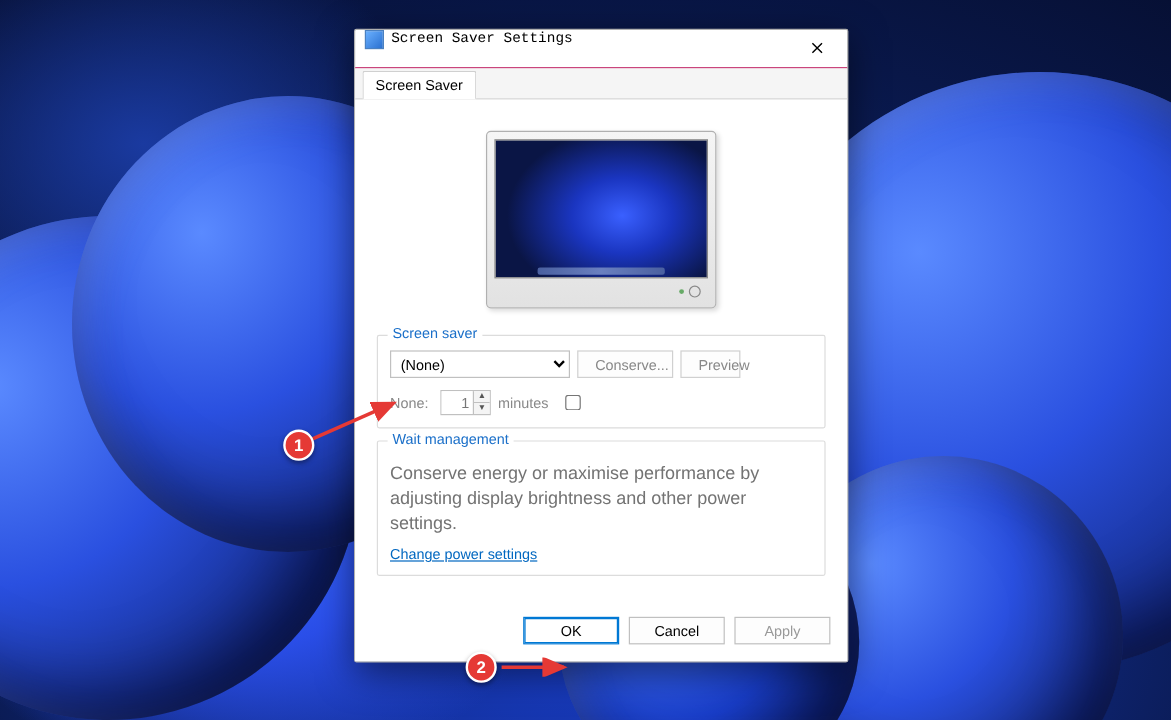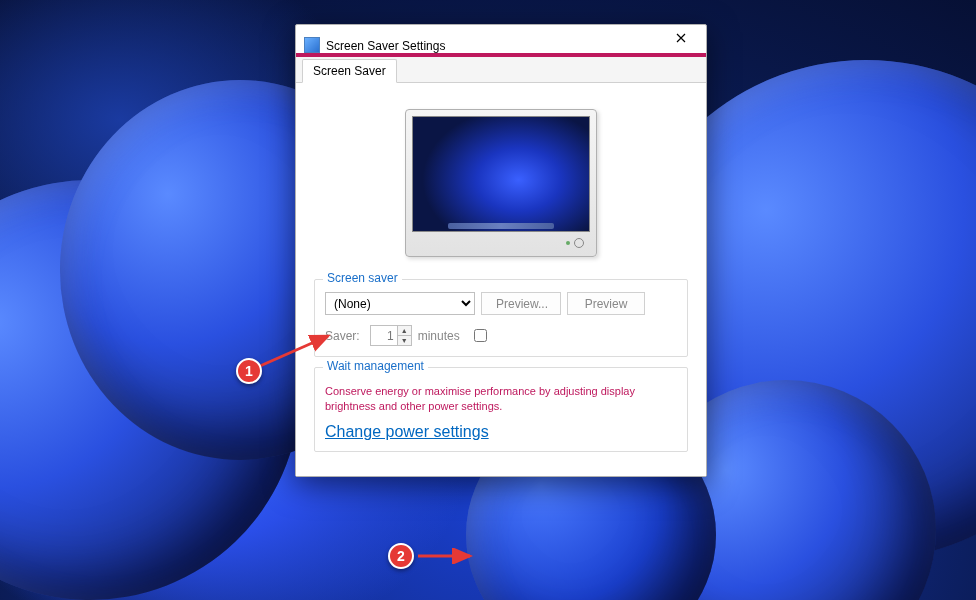--- a/index.html
+++ b/index.html
@@ -39,23 +39,24 @@
     left: 295px; top: 24px;
     width: 412px;
     background: #fff;
     border: 1px solid #b0b0b0;
     border-radius: 2px;
     box-shadow: 0 8px 30px rgba(0,0,0,.5);
     display:flex; flex-direction:column;
   }
   .titlebar {
     height: 32px;
-    display:flex; align-items:flex-end;
+    display:flex; align-items:flex-start;
     padding: 0 2px 0 8px;
-    border-bottom: 4px solid #be185d;
+    border-bottom: 1px solid #be185d;
+    font-family: Liberation Mono, monospace;
   }
   .titlebar .app-icon {
     width:16px; height:16px; margin-right:6px;
     background: linear-gradient(135deg,#6ab0ff,#2a70d0);
     border:1px solid #4a80c0;
   }
   .titlebar .title { flex:1; font-size:12px; color:#000; }
   .close-btn {
     width:46px; height:30px;
     display:flex; align-items:center; justify-content:center;
@@ -149,41 +150,41 @@
   }
   .btn-secondary {
     height:23px;
     padding:0 14px;
     border:1px solid #d0d0d0;
     background:#fdfdfd;
     font-size:12px;
     color:#888;
     cursor:default;
   }
-  .preview-btn { width:78px; }
+  .preview-btn { width:50px; }
   .settings-btn { width:80px; }
 
   .wait-row { margin-top:10px; color:#888; }
   .wait-row label.w { margin-right:4px; }
   .spinner {
     width:42px; height:21px;
     border:1px solid #c0c0c0;
     display:flex;
   }
   .spinner input {
     width:26px; border:none; text-align:right; font-size:12px; padding-right:3px;
     color:#777;
   }
   .spin-btns { width:14px; display:flex; flex-direction:column; border-left:1px solid #c0c0c0;}
   .spin-btns span { flex:1; display:flex;align-items:center;justify-content:center; font-size:7px; color:#555; background:#f4f4f4;}
   .spin-btns span:first-child{border-bottom:1px solid #c0c0c0;}
   .chk { margin:0 4px 0 8px; width:13px;height:13px; accent-color:#888;}
 
-  .pm-text { font-size:11px; color:#be185d; line-height:1.4; margin:4px 0 8px 0;}
-  .link { color:#0067c0; text-decoration:underline; cursor:pointer; font-size:16px;}
+  .pm-text { font-size:15px; color:#737373; line-height:1.4; margin:4px 0 8px 0;}
+  .link { color:#0067c0; text-decoration:underline; cursor:pointer; font-size:12px;}
 
   .action-row {
     display:flex;
     justify-content:flex-end;
     gap:8px;
     padding: 10px 14px 14px 0;
     background:#fff;
   }
   .action-row button {
     width:80px; height:23px;
@@ -258,45 +259,50 @@
         </div>
       </div>
     </div>
 
     <div class="group">
       <div class="group-title">Screen saver</div>
       <div class="row">
         <select class="ss-select">
           <option>(None)</option>
         </select>
-        <button class="btn-secondary settings-btn">Preview...</button>
+        <button class="btn-secondary settings-btn">Conserve...</button>
         <button class="btn-secondary preview-btn">Preview</button>
       </div>
       <div class="row wait-row">
-        <label class="w">Saver:</label>
+        <label class="w">None:</label>
         <div class="spinner">
           <input type="text" value="1" style="">
           <div class="spin-btns">
             <span>▲</span>
             <span>▼</span>
           </div>
         </div>
         <span>minutes</span>
         <input type="checkbox" class="chk" style="">
       </div>
     </div>
 
     <div class="group">
       <div class="group-title">Wait management</div>
       <div class="pm-text">Conserve energy or maximise performance by adjusting display brightness and other power settings.</div>
       <a class="link">Change power settings</a>
     </div>
 
   </div>
 
+  <div class="action-row">
+    <button class="primary">OK</button>
+    <button>Cancel</button>
+    <button class="disabled">Apply</button>
+  </div>
 
 </div>
 
 <svg class="arrow" style="left:256px; top:330px;" width="80" height="40">
   <defs>
       <marker id="ah1" markerWidth="8" markerHeight="8" refX="6" refY="3" orient="auto">
         <path d="M0,0 L7,3 L0,6 Z" fill="#e53935"></path>
       </marker>
     </defs>
   <line x1="4" y1="36" x2="72" y2="6" stroke="#e53935" stroke-width="3" marker-end="url(#ah1)"></line>

